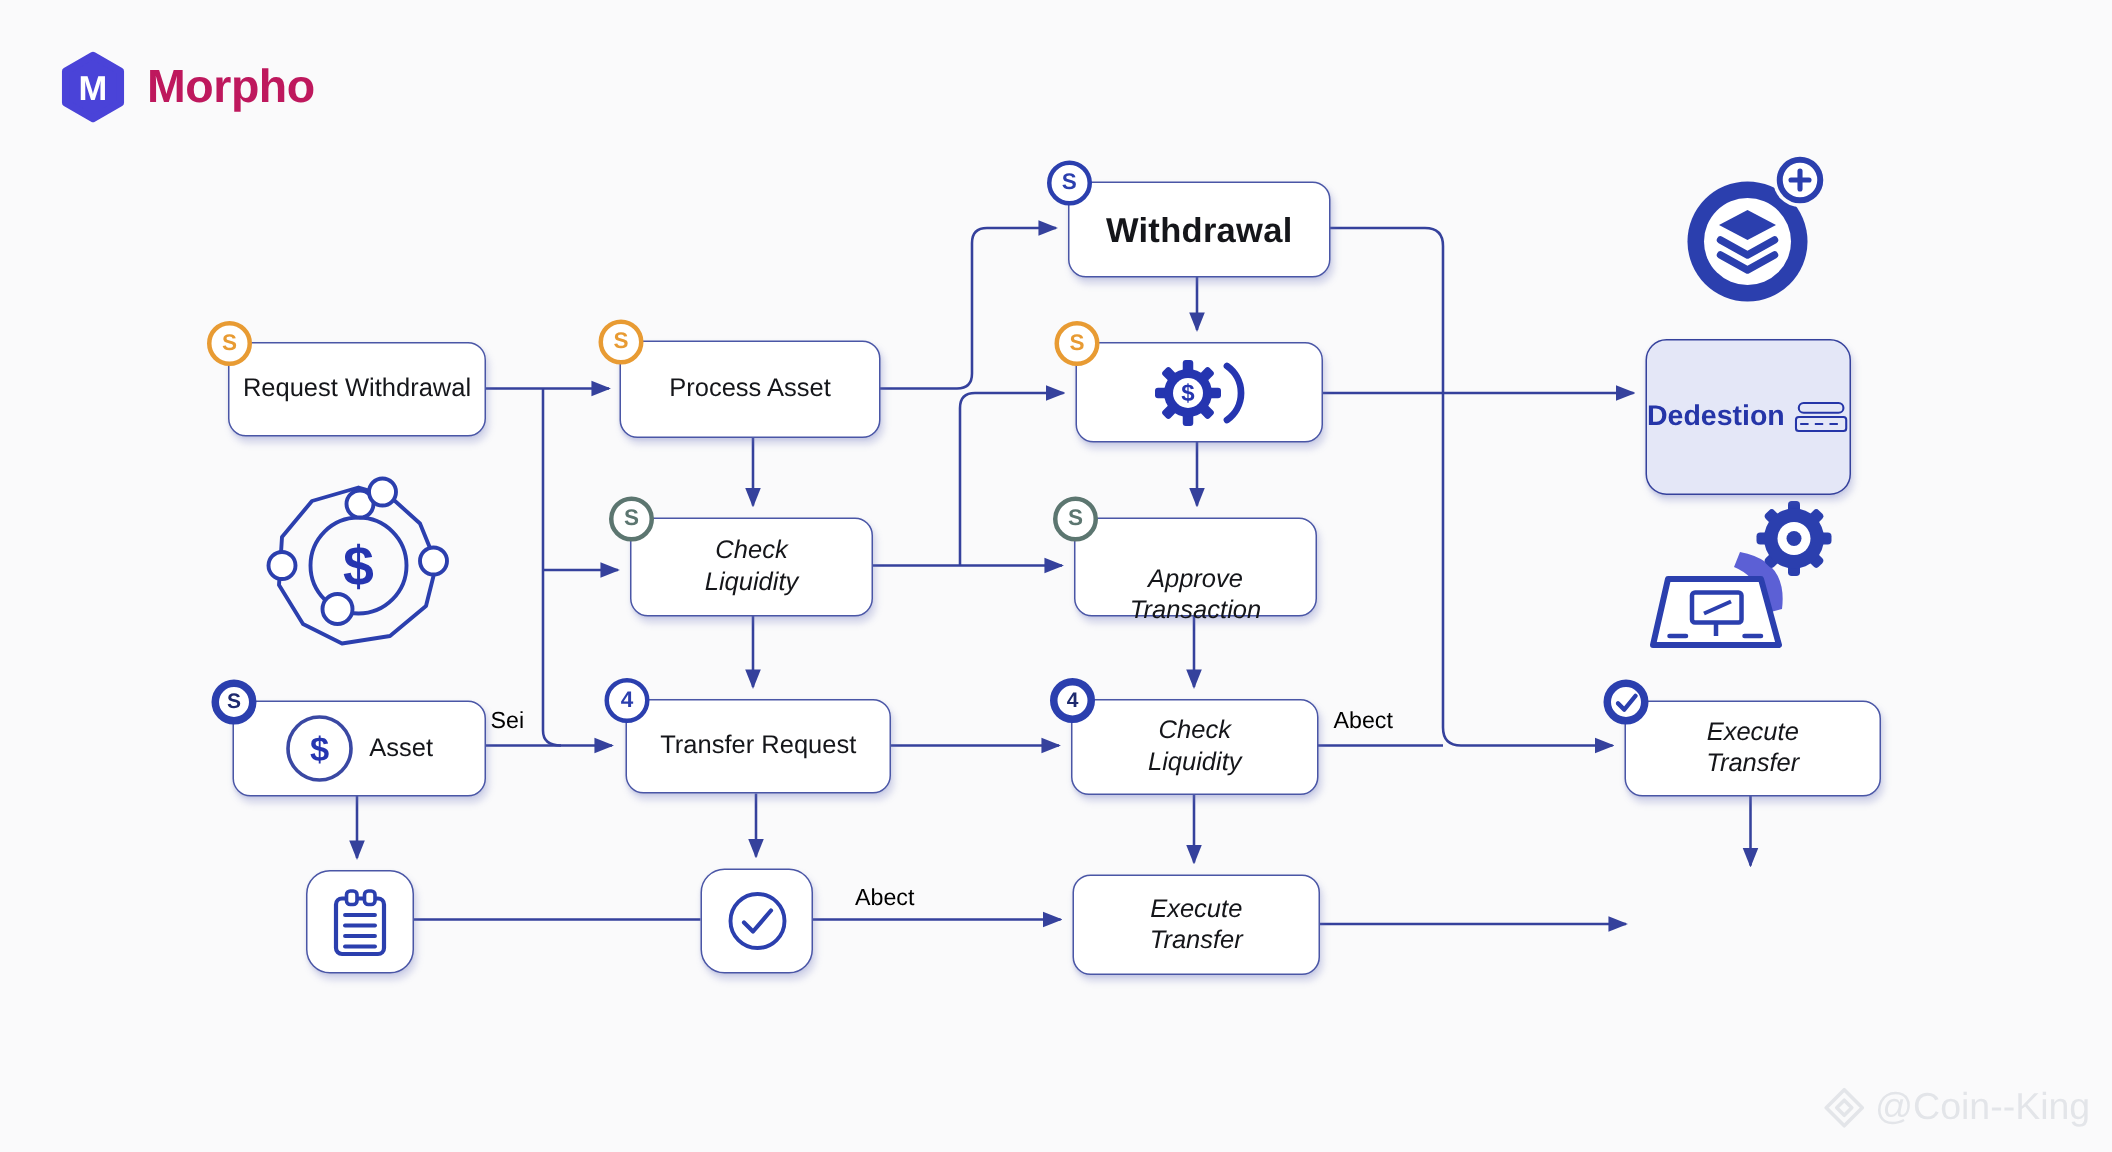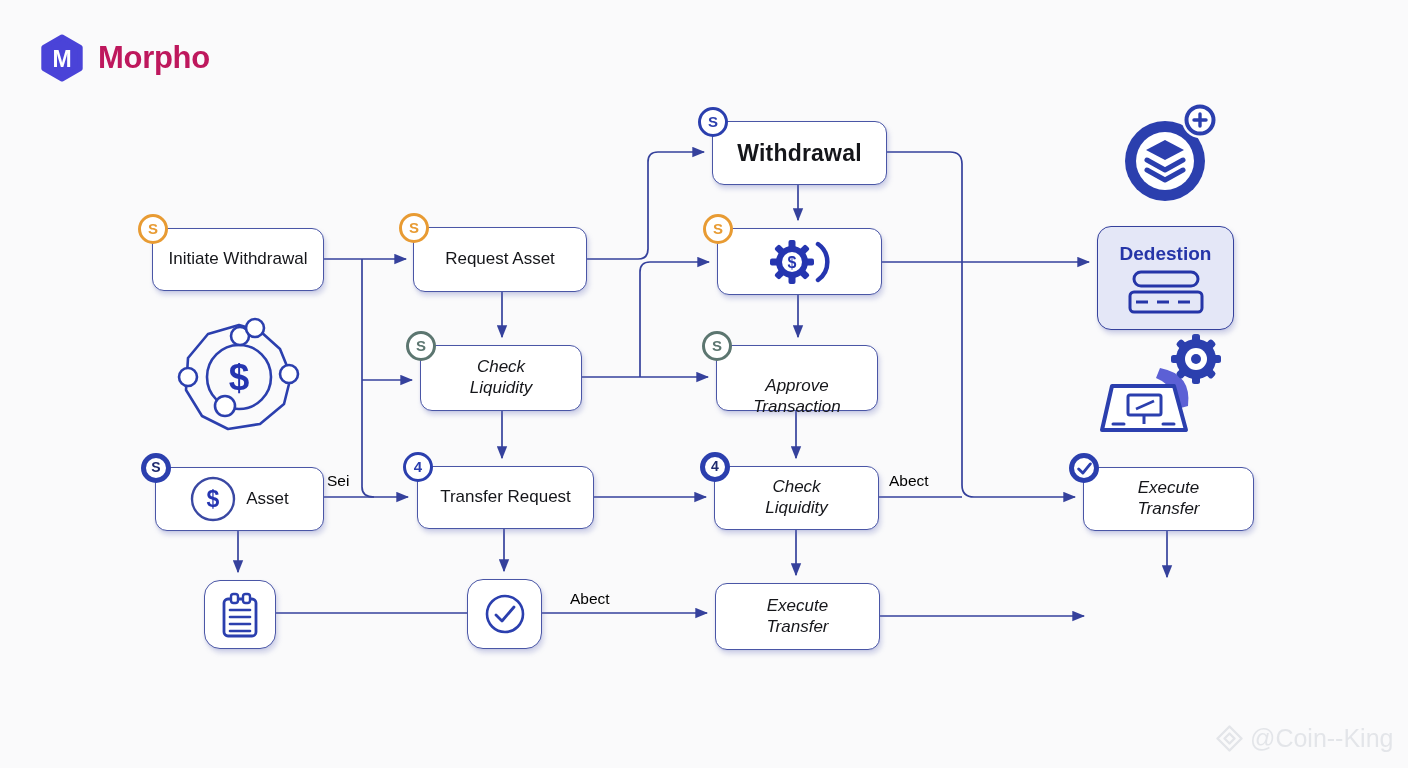--- a/index.html
+++ b/index.html
@@ -17,21 +17,21 @@
     background:#fff;display:flex;align-items:center;justify-content:center;
     font-weight:700;font-size:15px;z-index:4;box-sizing:border-box;}
   .badge.orange{border:3.5px solid #e89b33;color:#e89b33;}
   .badge.slate{border:3.5px solid #5c7670;color:#5c7670;}
   .badge.blue{border:3.5px solid #2b3fae;color:#2b3fae;}
   .badge.blue-thick{border:5px solid #2b3fae;color:#1e2a6e;font-size:14px;}
   .edge-label{position:absolute;z-index:2;color:#000000;font-size:15.5px;font-weight:500;}
   .brand{position:absolute;left:38px;top:34px;display:flex;align-items:center;gap:12px;z-index:5;}
   .brand-title{font-size:31px;font-weight:800;color:#be185d;letter-spacing:-.3px;}
   .dedestion{background:#e4e7f7;border:1.7px solid #35419c;border-radius:14px;
-    flex-direction:column;gap:5px;padding:8px 0;}
+    flex-direction:row;gap:5px;padding:8px 0;}
   .dedestion .label{font-size:19px;font-weight:700;color:#2535a8;}
   .deco{position:absolute;z-index:2;}
   .watermark{position:absolute;left:1216px;top:724px;display:flex;align-items:center;gap:7px;
     color:#e3e5e9;font-size:25px;font-weight:500;z-index:6;
     text-shadow:0 0 1px rgba(255,255,255,.8);}
 </style>
 </head>
 <body>
 
 <div class="canvas">
@@ -74,26 +74,26 @@
   <div class="brand">
     <svg width="48" height="48" viewBox="0 0 48 48">
       <path d="M24,3 L42.2,13.5 V34.5 L24,45 L5.8,34.5 V13.5 Z" fill="#4a43d8" stroke="#4a43d8" stroke-width="5" stroke-linejoin="round"></path>
       <text x="24" y="32.5" text-anchor="middle" font-size="23" font-weight="bold" fill="#ffffff">M</text>
     </svg>
     <div class="brand-title">Morpho</div>
   </div>
 
   <div class="node" style="left:152px;top:228px;width:170px;height:61px;">
     <span class="badge orange">S</span>
-    <span class="label">Initiate Withdrawal</span>
+    <span class="label">Request Withdrawal</span>
   </div>
 
   <div class="node" style="left:413px;top:227px;width:172px;height:63px;">
     <span class="badge orange">S</span>
-    <span class="label">Request Asset</span>
+    <span class="label">Process Asset</span>
   </div>
 
   <div class="node title-node" style="left:712px;top:121px;width:173px;height:62px;">
     <span class="badge blue">S</span>
     <span class="label">Withdrawal</span>
   </div>
 
   <div class="node" style="left:717px;top:228px;width:163px;height:65px;">
     <span class="badge orange">S</span>
     <svg width="72" height="50" viewBox="0 0 72 50">

